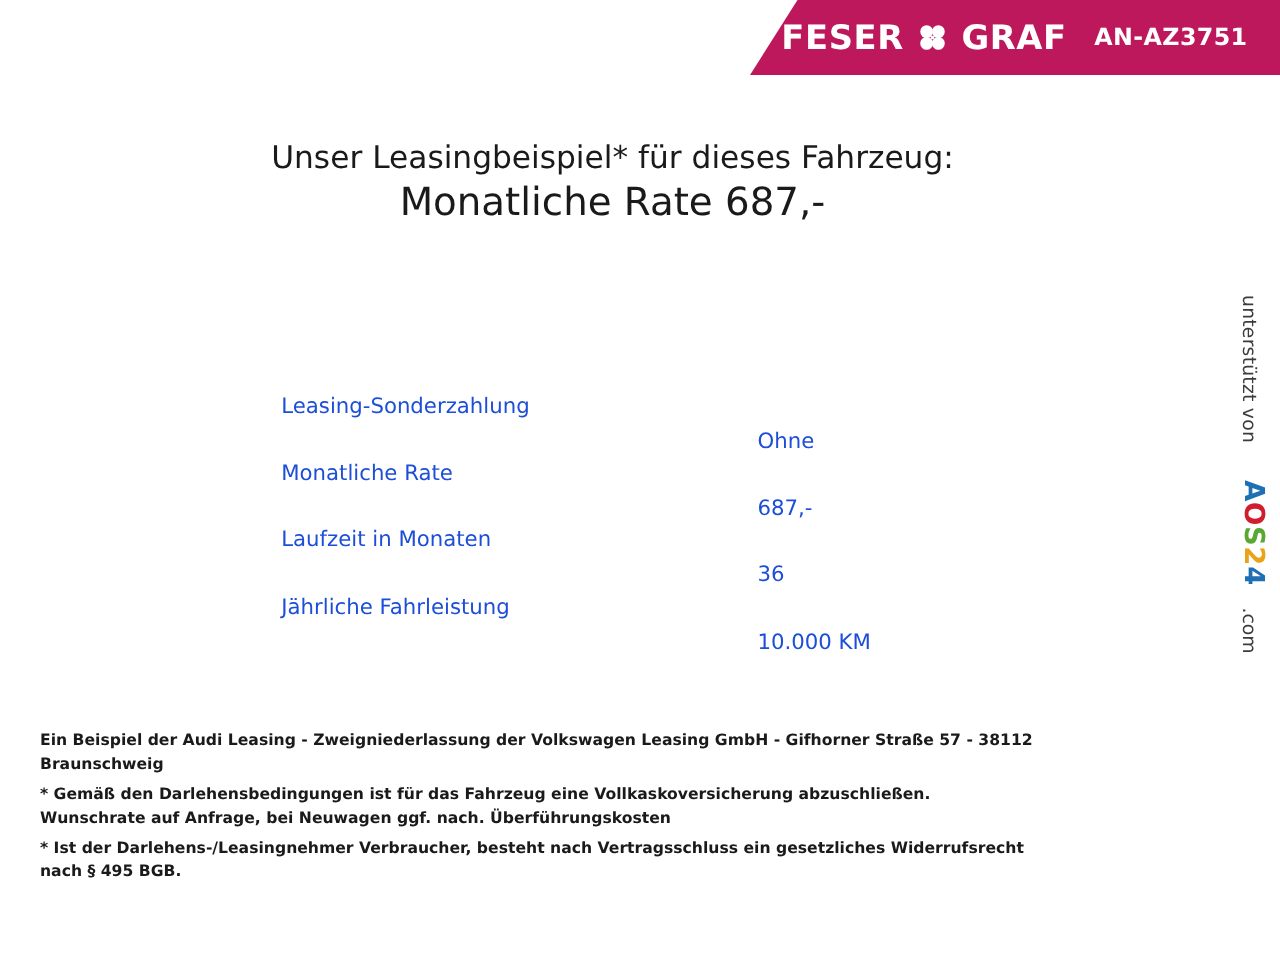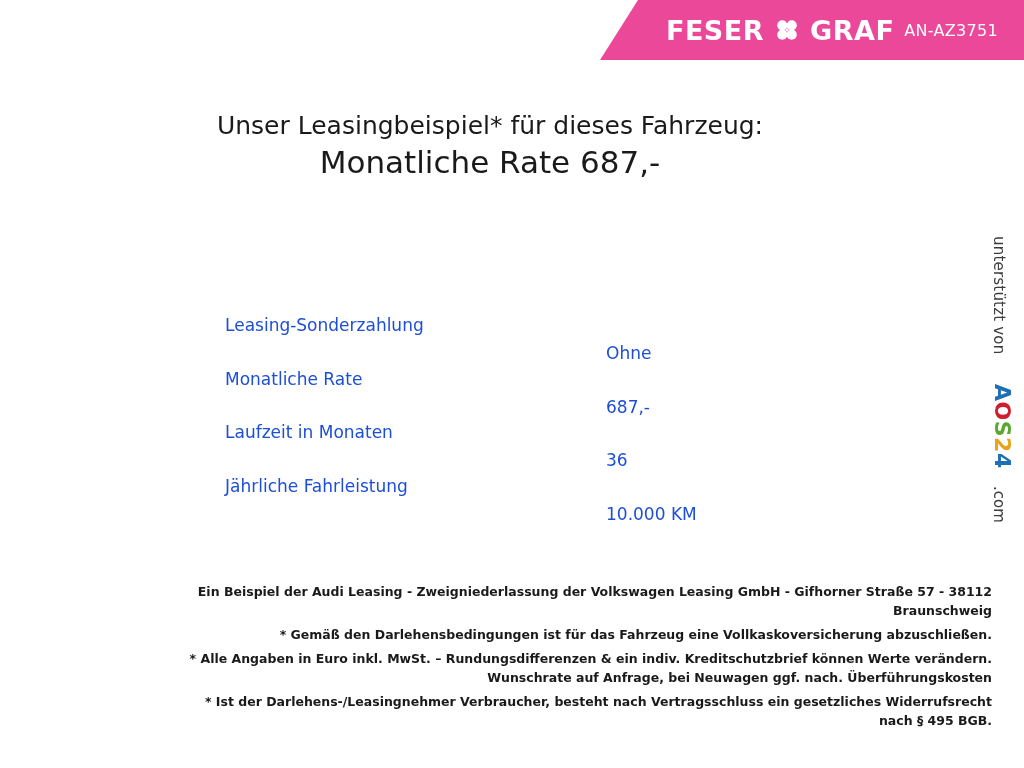--- a/index.html
+++ b/index.html
@@ -16,21 +16,21 @@
     overflow: hidden;
   }
 
   
   .header-banner {
     position: absolute;
     top: 0;
     left: 600px;
     width: 424px;
     height: 60px;
-    background: #ec4899;
+    background: #be185d;
     display: flex;
     align-items: center;
     justify-content: flex-end;
     padding-right: 26px;
     box-sizing: border-box;
     
     clip-path: polygon(38px 0, 100% 0, 100% 100%, 0 100%);
   }
   .brand-wrap {
     display: flex;
@@ -45,23 +45,24 @@
   }
   .clover-icon {
     width: 26px;
     height: 26px;
     display: inline-block;
     position: relative;
   }
   .clover-icon svg { display: block; }
   .vehicle-code {
     color: #ffffff;
-    font-size: 16px;
-    font-weight: normal;
+    font-size: 19px;
+    font-weight: bold;
     letter-spacing: 0.3px;
+    margin-left: 12px;
   }
 
   
   .title-block {
     position: absolute;
     top: 92px;
     left: 0;
     width: 980px;
     text-align: center;
     margin-top: 20px;
@@ -146,21 +147,21 @@
     color: #3c3c3c;
     white-space: nowrap;
   }
 
   
   .footer {
     position: absolute;
     top: 582px;
     left: 0;
     width: 1024px;
-    text-align: right;
+    text-align: left;
     font-size: 12.5px;
     font-weight: bold;
     color: #1a1a1a;
     line-height: 19px;
   }
   .footer p {
     margin: 0;
     padding: 0 32px;
   }
   .footer .gap { margin-top: 5px; }
@@ -216,17 +217,16 @@
   <div class="support-logo">
     <span class="l1">A</span><span class="l2">O</span><span class="l3">S</span><span class="l4">2</span><span class="l5">4</span>
   </div>
   <div class="support-dom">.com</div>
 </div>
 
 <div class="footer">
   <p>Ein Beispiel der Audi Leasing - Zweigniederlassung der Volkswagen Leasing GmbH - Gifhorner Straße 57 - 38112</p>
   <p>Braunschweig</p>
   <p class="gap">* Gemäß den Darlehensbedingungen ist für das Fahrzeug eine Vollkaskoversicherung abzuschließen.</p>
-  <p class="gap">* Alle Angaben in Euro inkl. MwSt. – Rundungsdifferenzen &amp; ein indiv. Kreditschutzbrief können Werte verändern.</p>
   <p>Wunschrate auf Anfrage, bei Neuwagen ggf. nach. Überführungskosten</p>
   <p class="gap">* Ist der Darlehens-/Leasingnehmer Verbraucher, besteht nach Vertragsschluss ein gesetzliches Widerrufsrecht</p>
   <p>nach § 495 BGB.</p>
 </div>
 
 </body></html>

